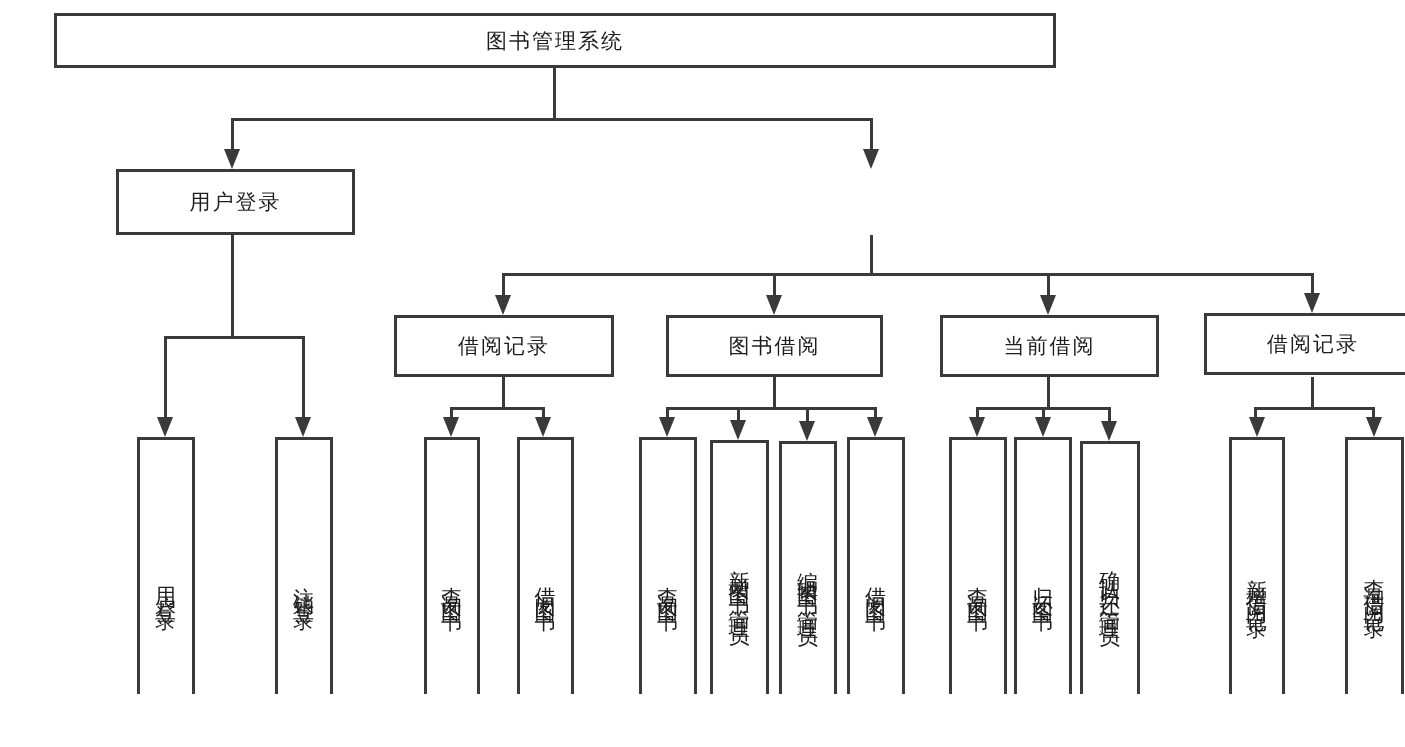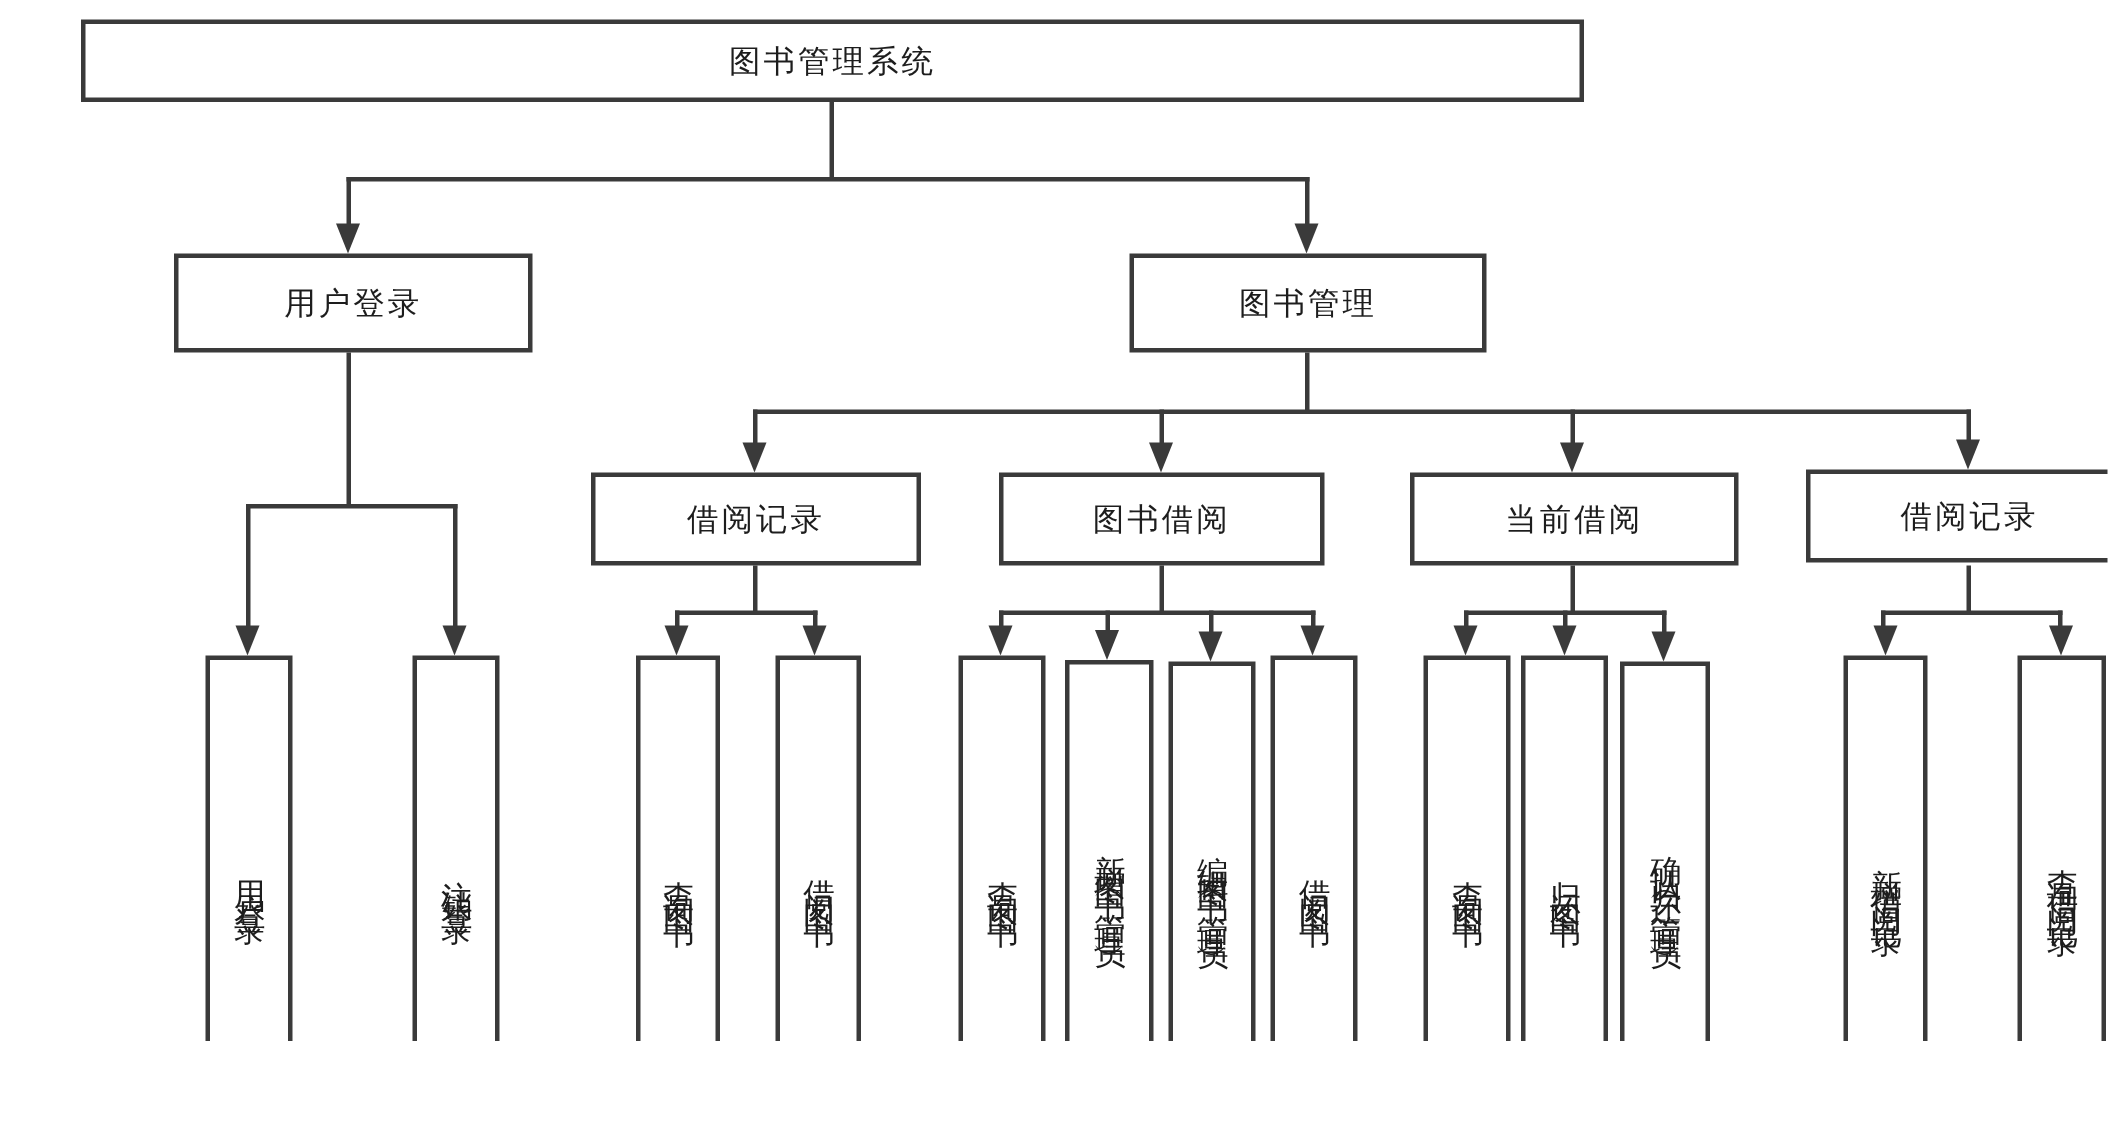--- a/index.html
+++ b/index.html
@@ -63,23 +63,20 @@
 <body>
 
 <div class="stage">
 
   <div class="box" style="left:22px;top:13px;width:1002px;height:55px">
     <span class="hlabel">图书管理系统</span>
   </div>
 
   <div class="box" style="left:84px;top:169px;width:239px;height:66px">
     <span class="hlabel">用户登录</span>
-  </div>
-  <div class="box" style="left:721px;top:169px;width:238px;height:66px">
-    <span class="hlabel">图书管理</span>
   </div>
 
   <div class="box" style="left:362px;top:315px;width:220px;height:62px">
     <span class="hlabel">借阅记录</span>
   </div>
   <div class="box" style="left:908px;top:315px;width:219px;height:62px">
     <span class="hlabel">当前借阅</span>
   </div>
   <div class="box" style="left:634px;top:315px;width:217px;height:62px">
     <span class="hlabel">图书借阅</span>

